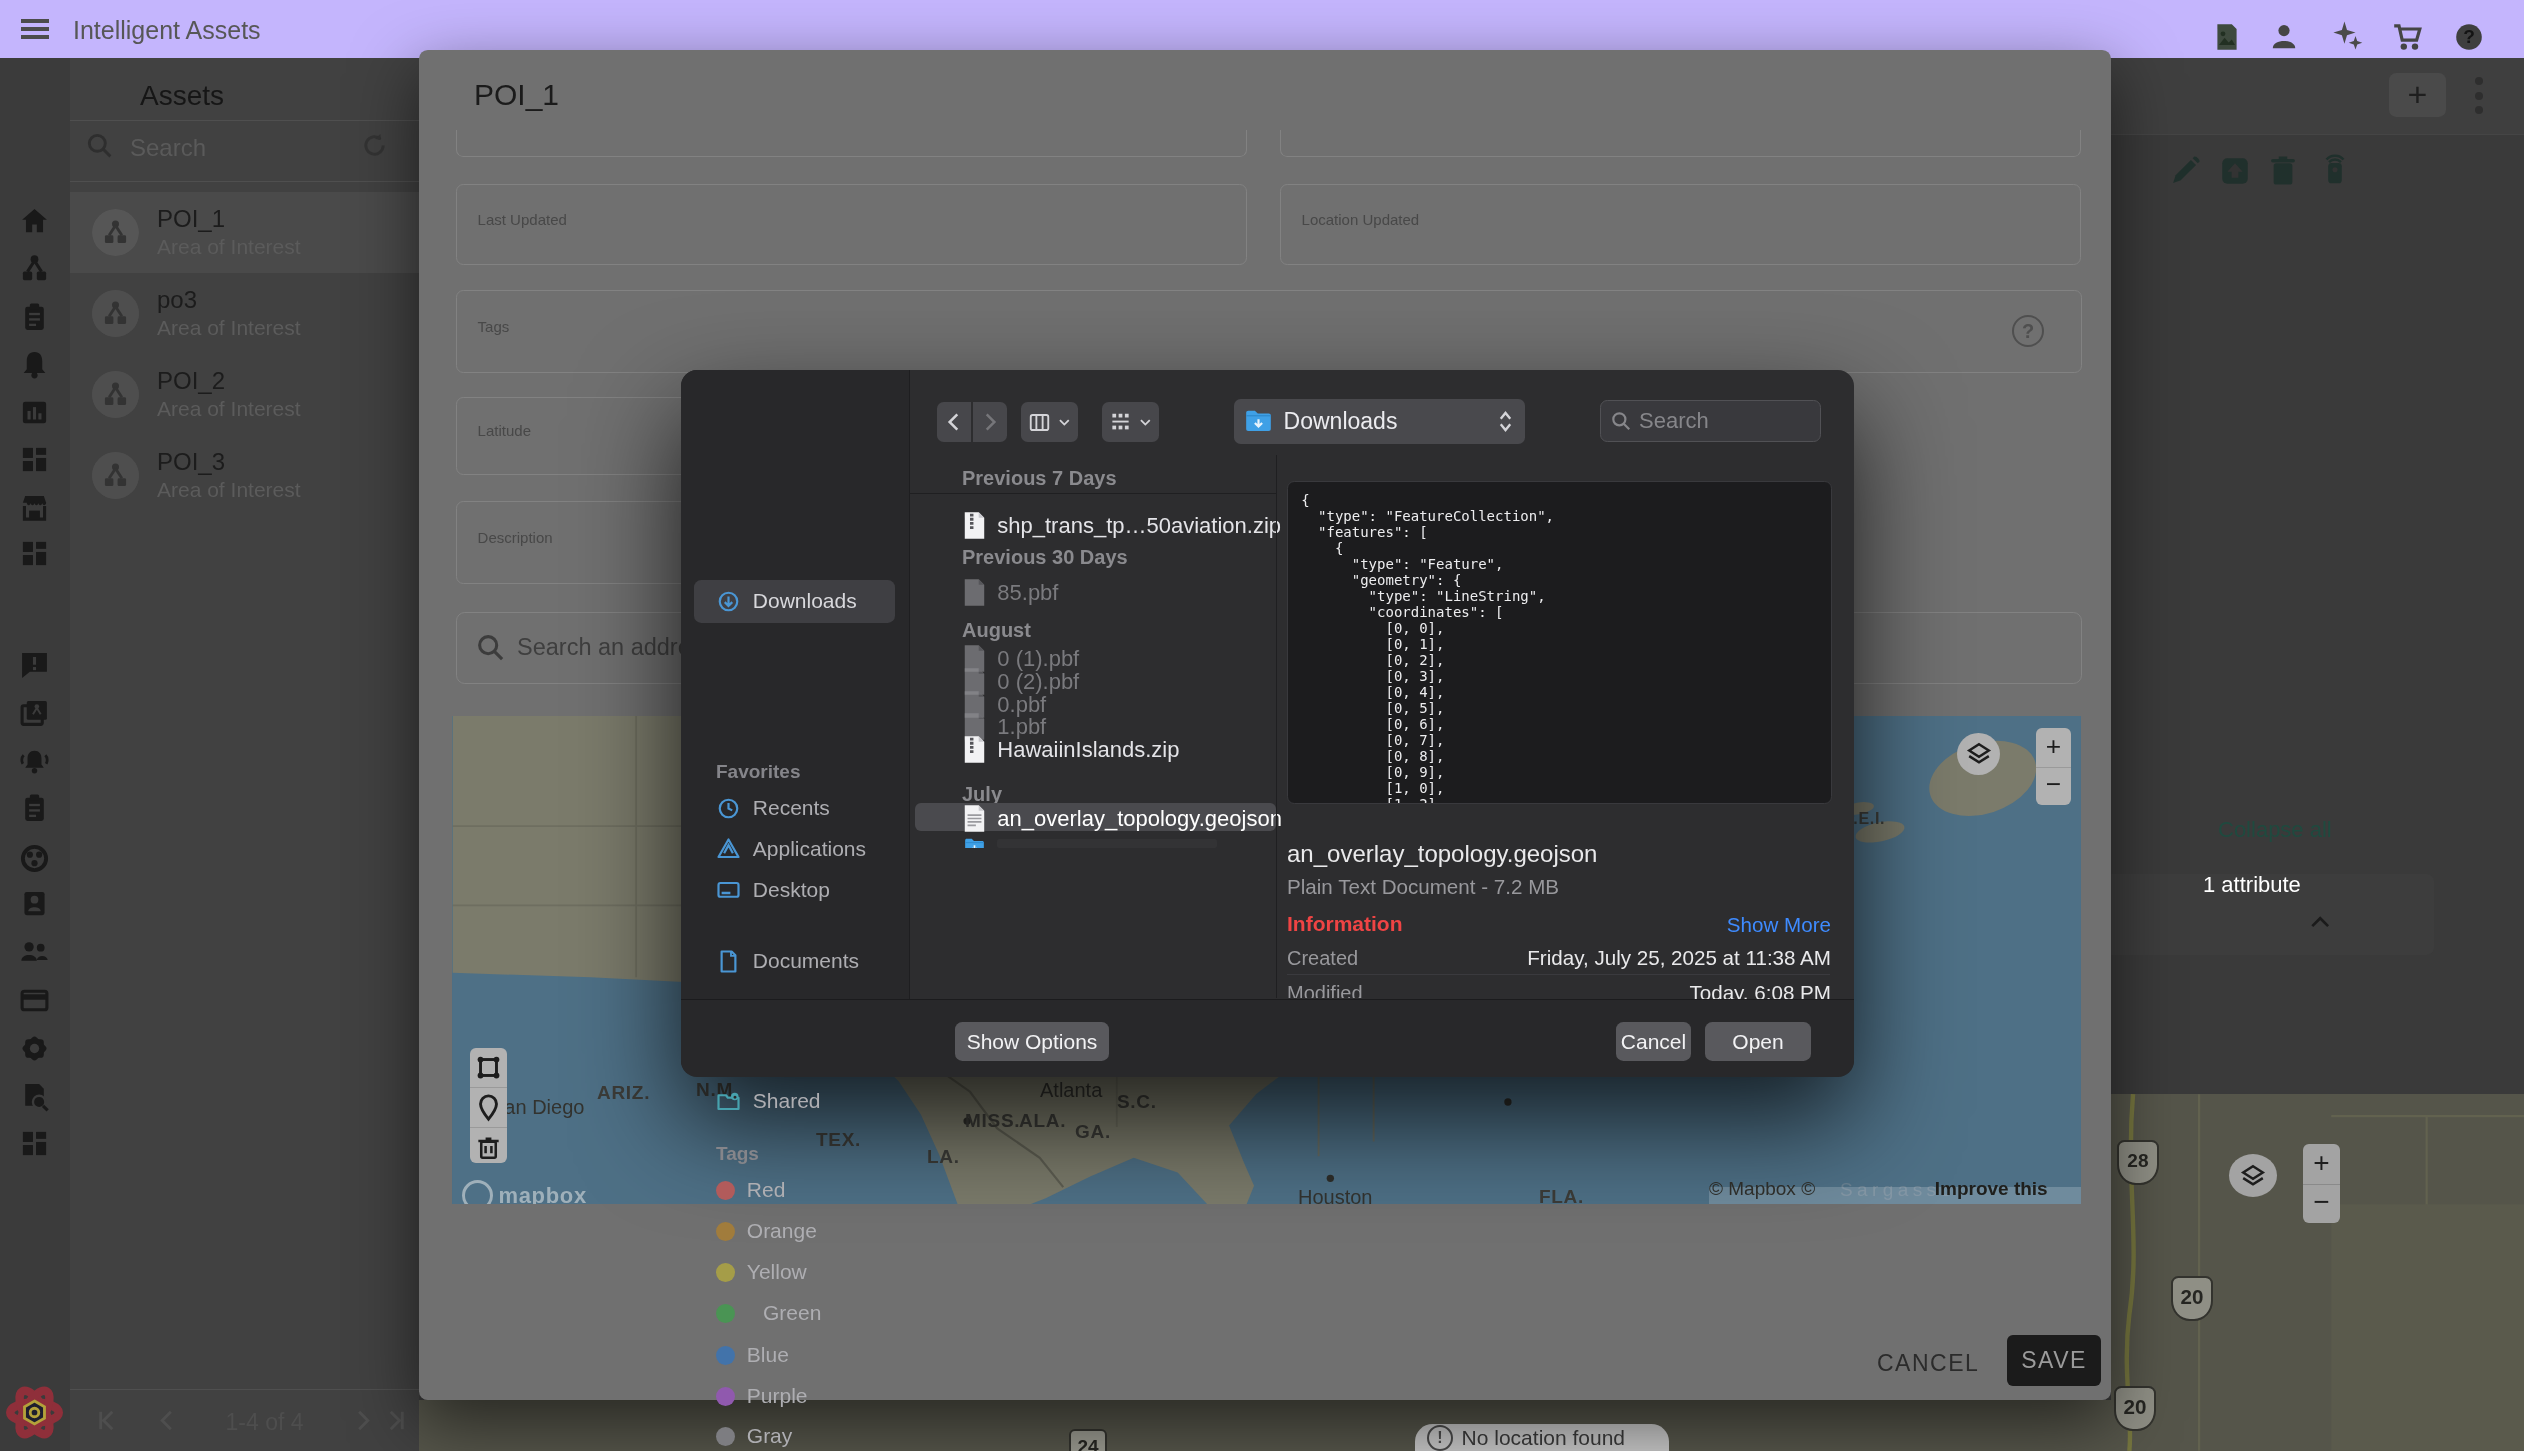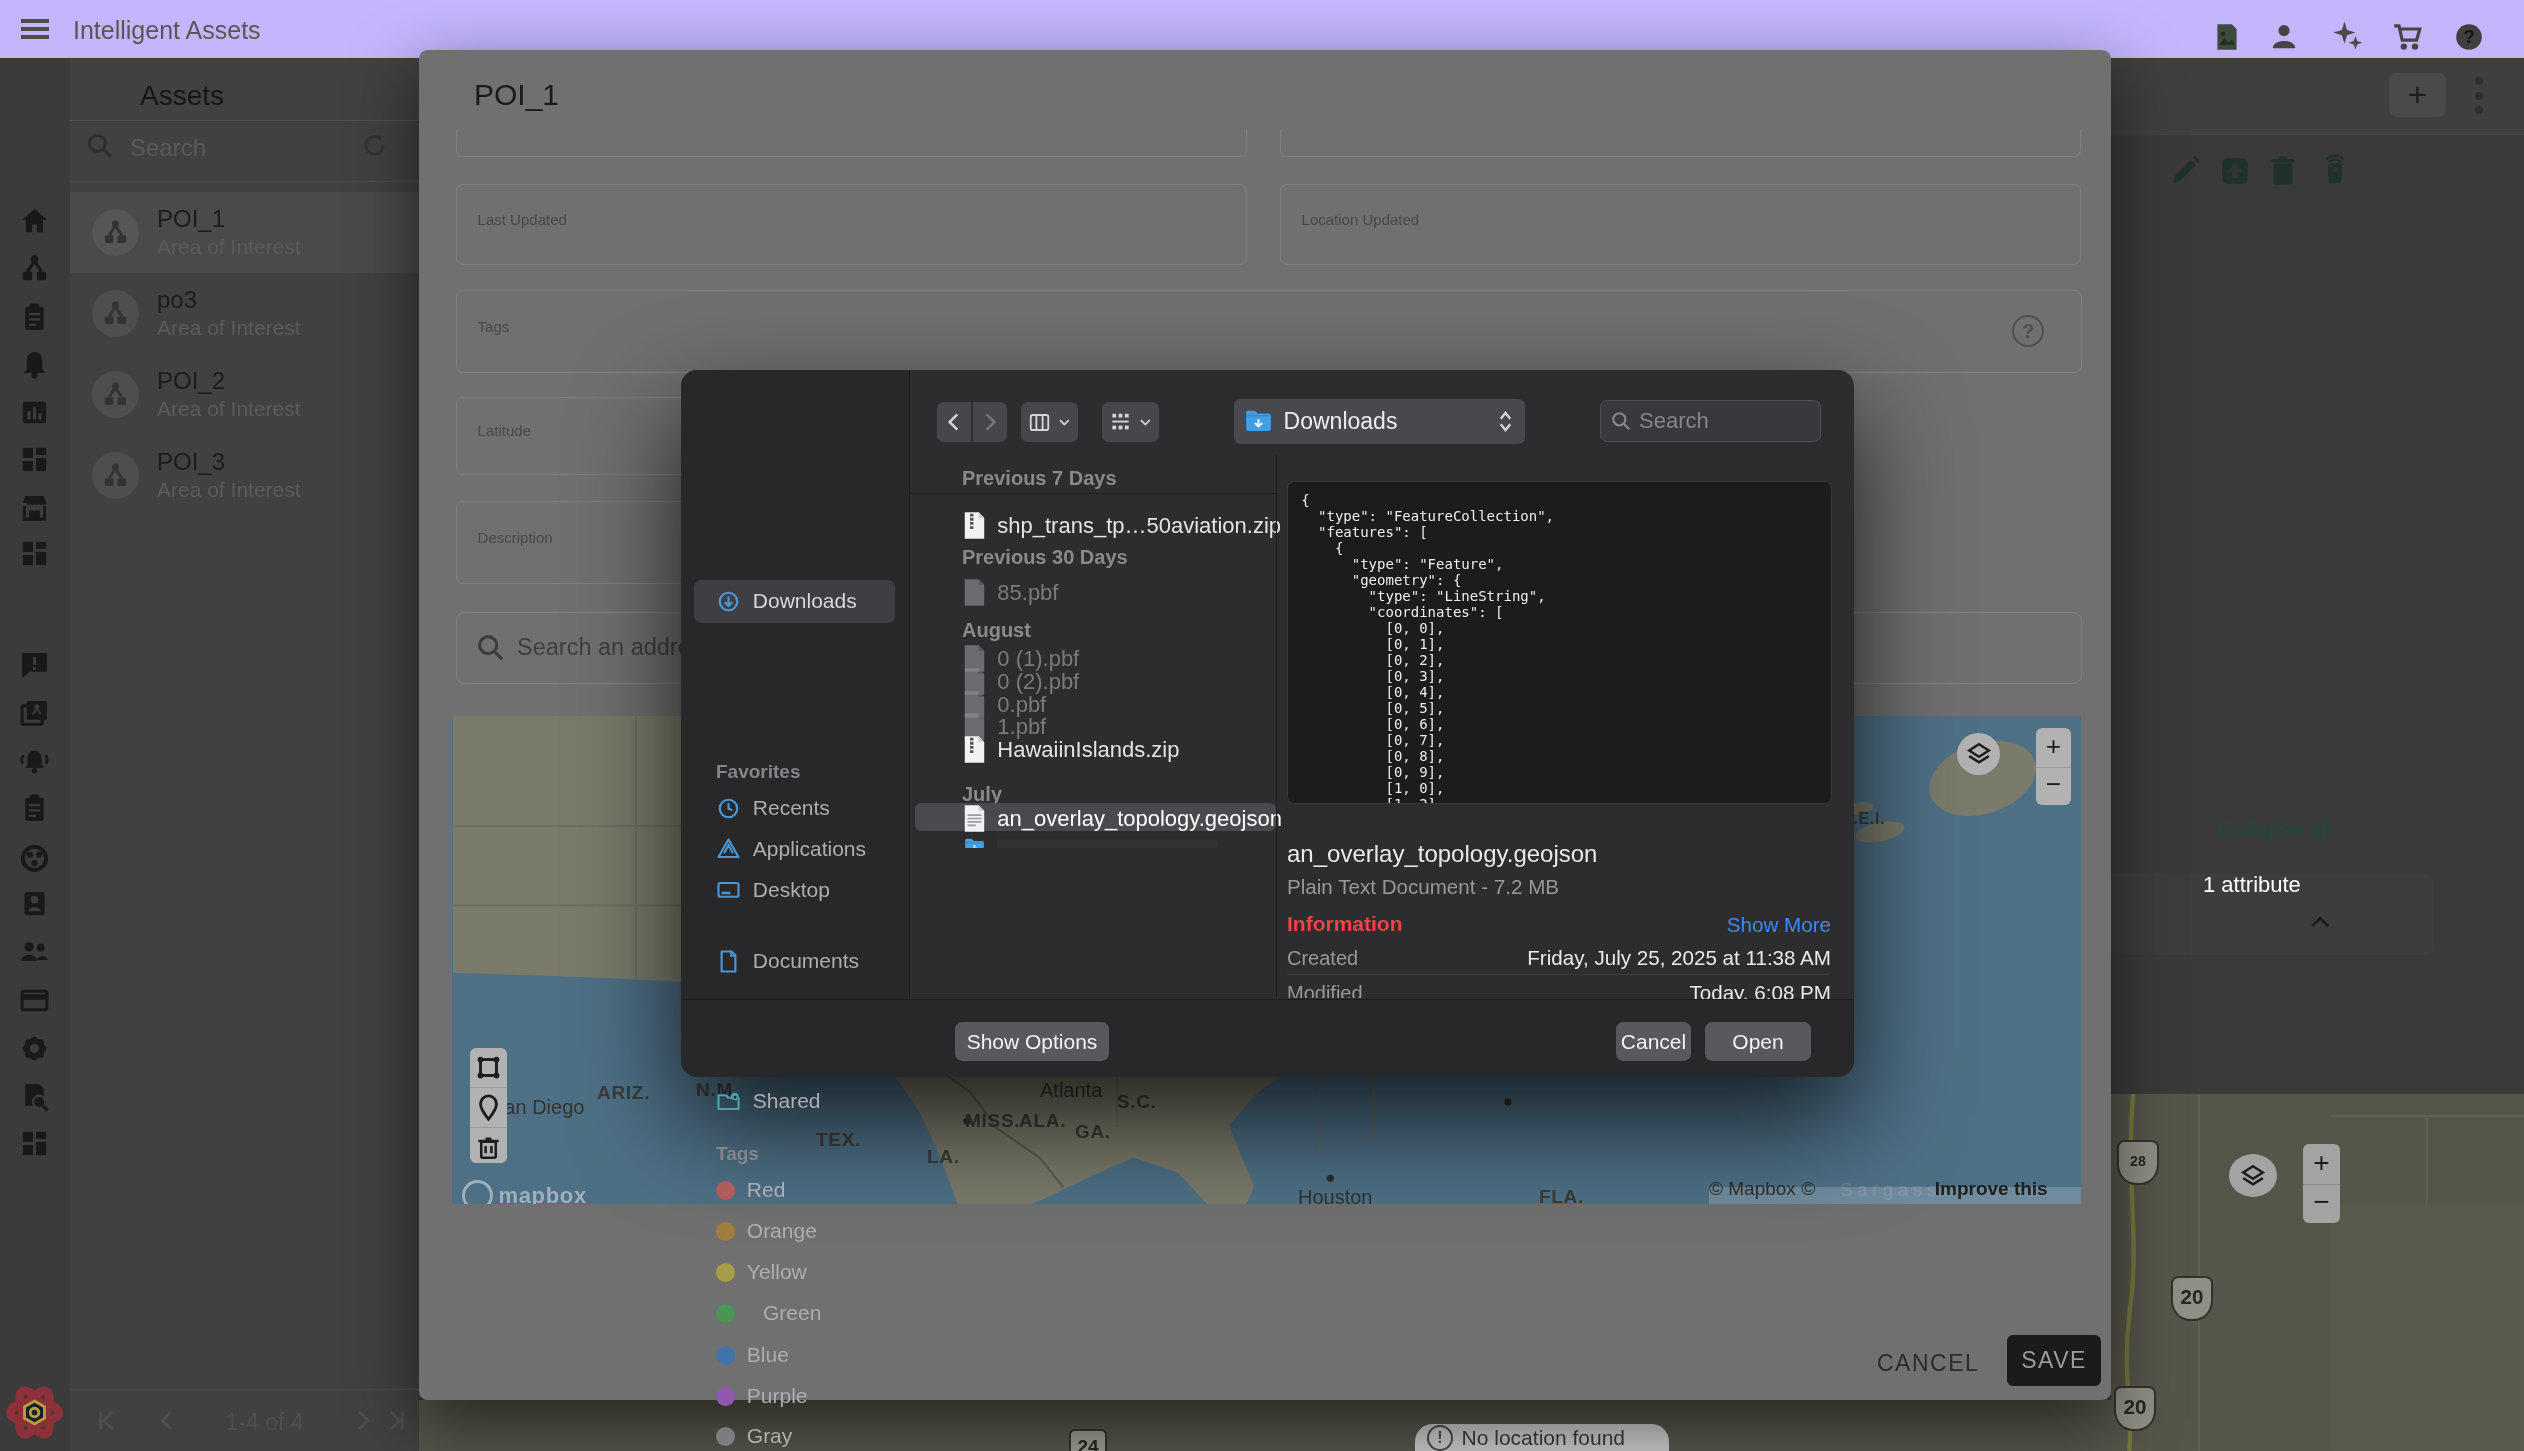--- a/index.html
+++ b/index.html
@@ -461,21 +461,21 @@
   <svg class="abs" style="left:2307px;top:909px;color:#1b1b1b;" width="26.4" height="26.4" viewBox="0 0 40 40">
       <path d="M8 26 L20 14 L32 26" stroke="currentColor" stroke-width="4" fill="none"></path>
     </svg>
 
   <div class="abs" style="left:2111px;top:1094px;width:414px;height:357px;background:#55554a;overflow:hidden;">
     <svg width="414" height="357" style="position:absolute;left:0;top:0;" viewBox="0 0 564 486">
       <path d="M30 0 C20 120 40 200 25 300 C15 380 30 440 25 486" stroke="#76763f" stroke-width="6" fill="none"></path>
       <path d="M120 0 V486 M300 30 H564 M430 30 V486" stroke="#62624f" stroke-width="3" fill="none"></path>
       <rect x="300" y="150" width="264" height="336" fill="#5a5a4c"></rect>
     </svg>
-    <div class="abs" style="left:5.9px;top:46px;width:38px;height:41px;background:#8f8f85;border:2.2px solid #33332e;border-radius:7.3px 7.3px 45% 45%;text-align:center;font-size:14px;font-weight:bold;color:#262622;line-height:38px;">28</div>
+    <div class="abs" style="left:5.9px;top:46px;width:38px;height:41px;background:#8f8f85;border:2.2px solid #33332e;border-radius:7.3px 7.3px 45% 45%;text-align:center;font-size:19px;font-weight:bold;color:#262622;line-height:38px;">28</div>
     <div class="abs" style="left:60px;top:182px;width:38px;height:41px;background:#8f8f85;border:2.2px solid #33332e;border-radius:7.3px 7.3px 45% 45%;text-align:center;font-size:20.6px;font-weight:bold;color:#262622;line-height:38px;">20</div>
     <div class="abs" style="left:2.9px;top:292px;width:38px;height:41px;background:#8f8f85;border:2.2px solid #33332e;border-radius:7.3px 7.3px 45% 45%;text-align:center;font-size:20.6px;font-weight:bold;color:#262622;line-height:38px;">20</div>
     <div class="abs" style="left:118px;top:60px;width:48px;height:43px;background:#a3a3a3;border-radius:50%;display:flex;align-items:center;justify-content:center;color:#1d1d1d;">
         <svg width="28" height="28" viewBox="0 0 40 40">
           <use href="#i-layers"></use>
         </svg>
       </div>
     <div class="abs" style="left:192px;top:50px;width:37px;height:79px;background:#a3a3a3;border-radius:5.9px;">
       <div style="height:40px;text-align:center;font-size:28px;color:#1d1d1d;line-height:38px;border-bottom:1.5px solid #8a8a8a;">+</div>
       <div style="height:38px;text-align:center;font-size:28px;color:#1d1d1d;line-height:34px;">−</div>

